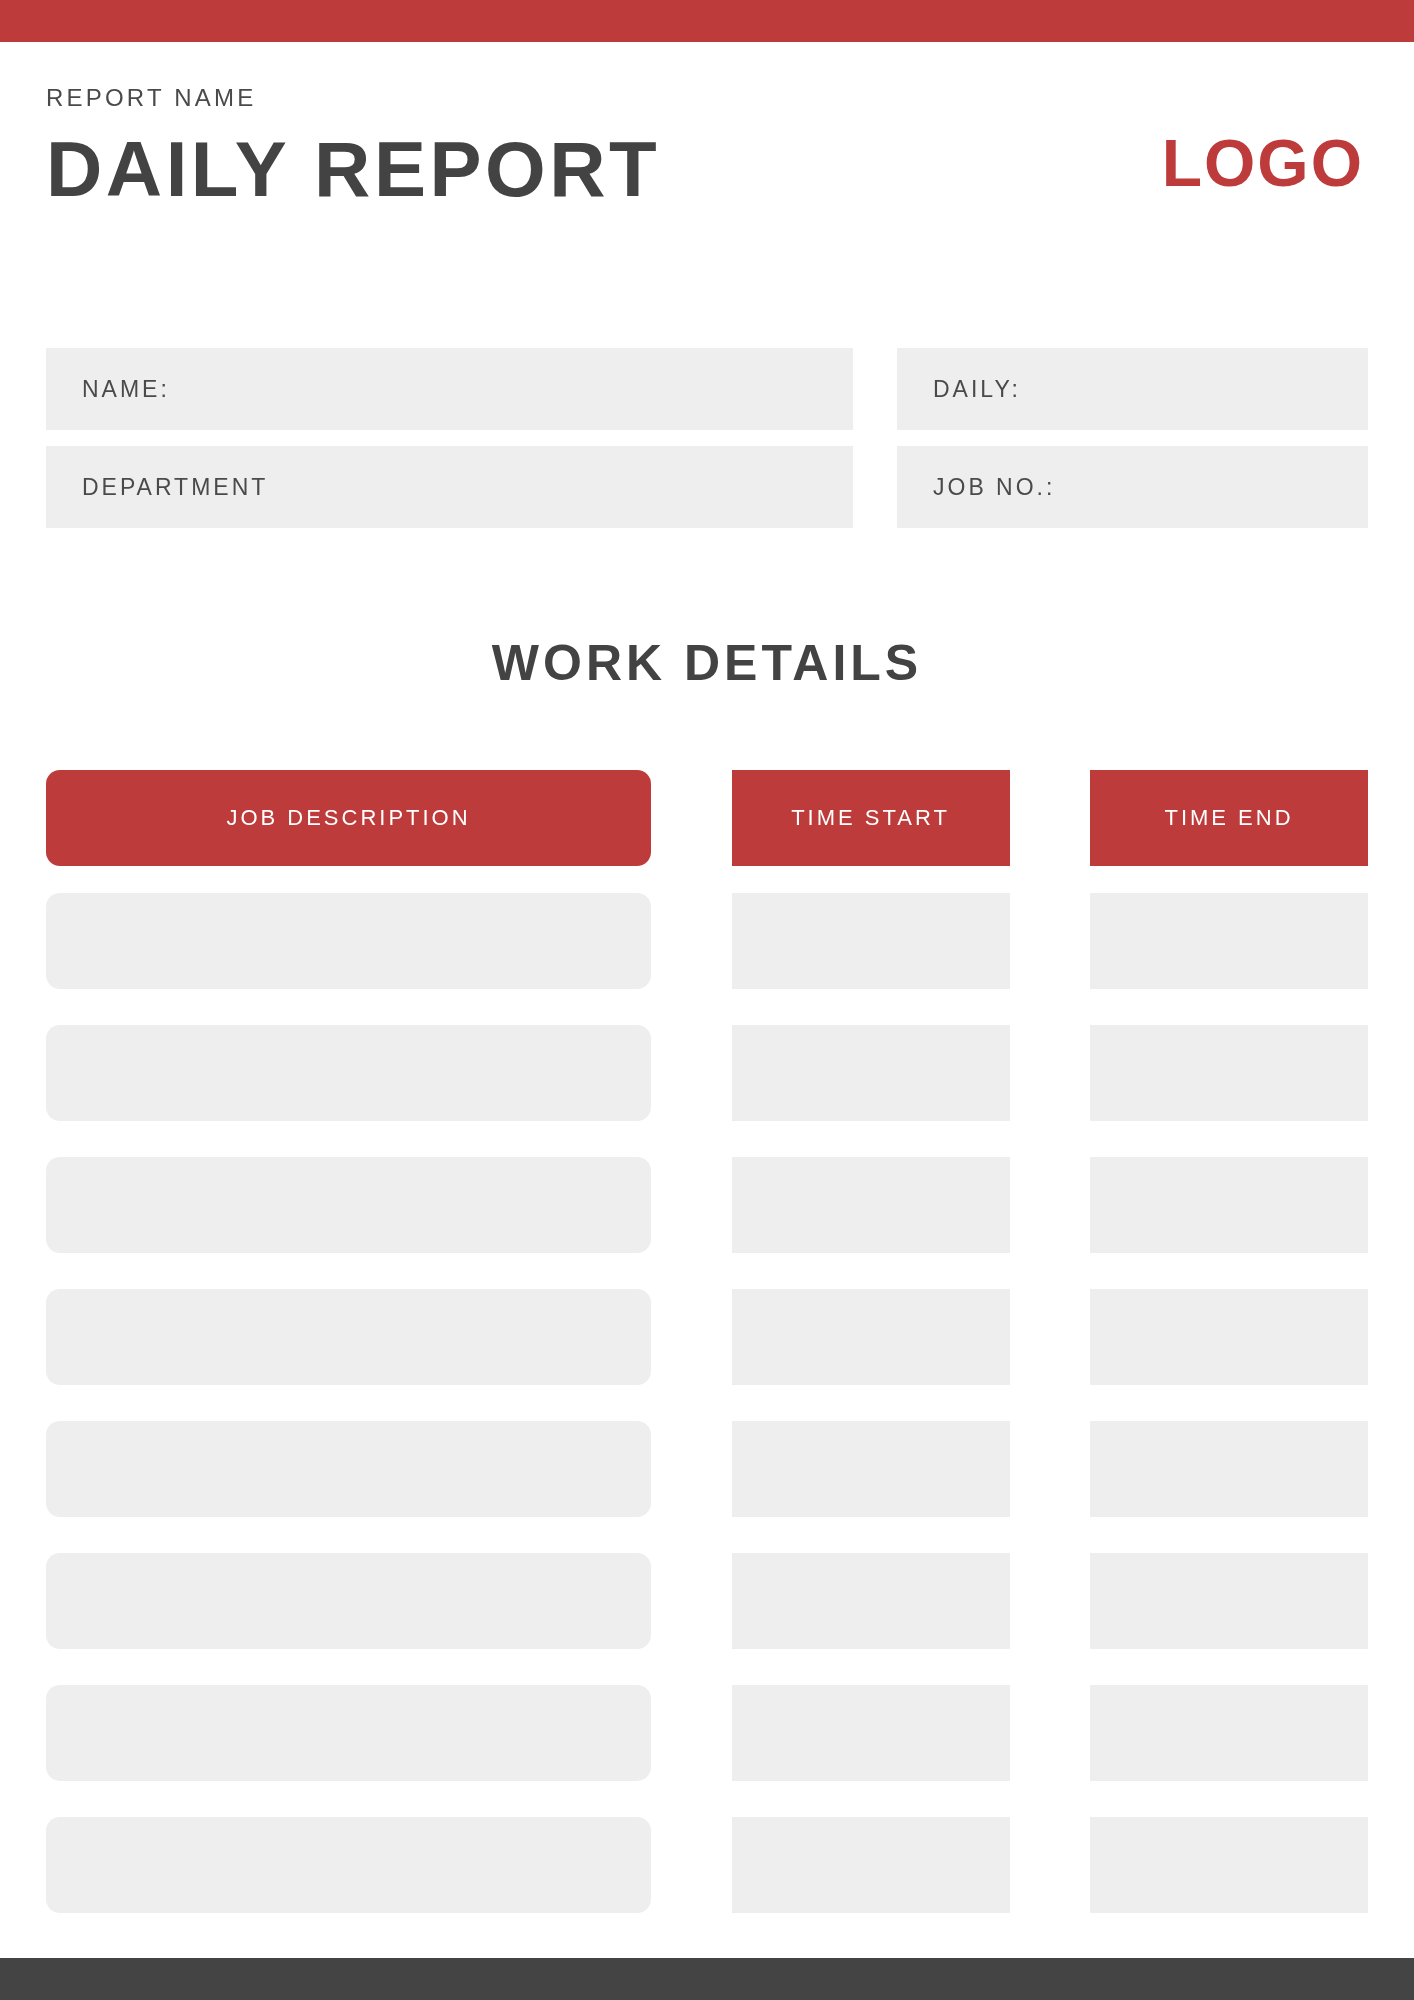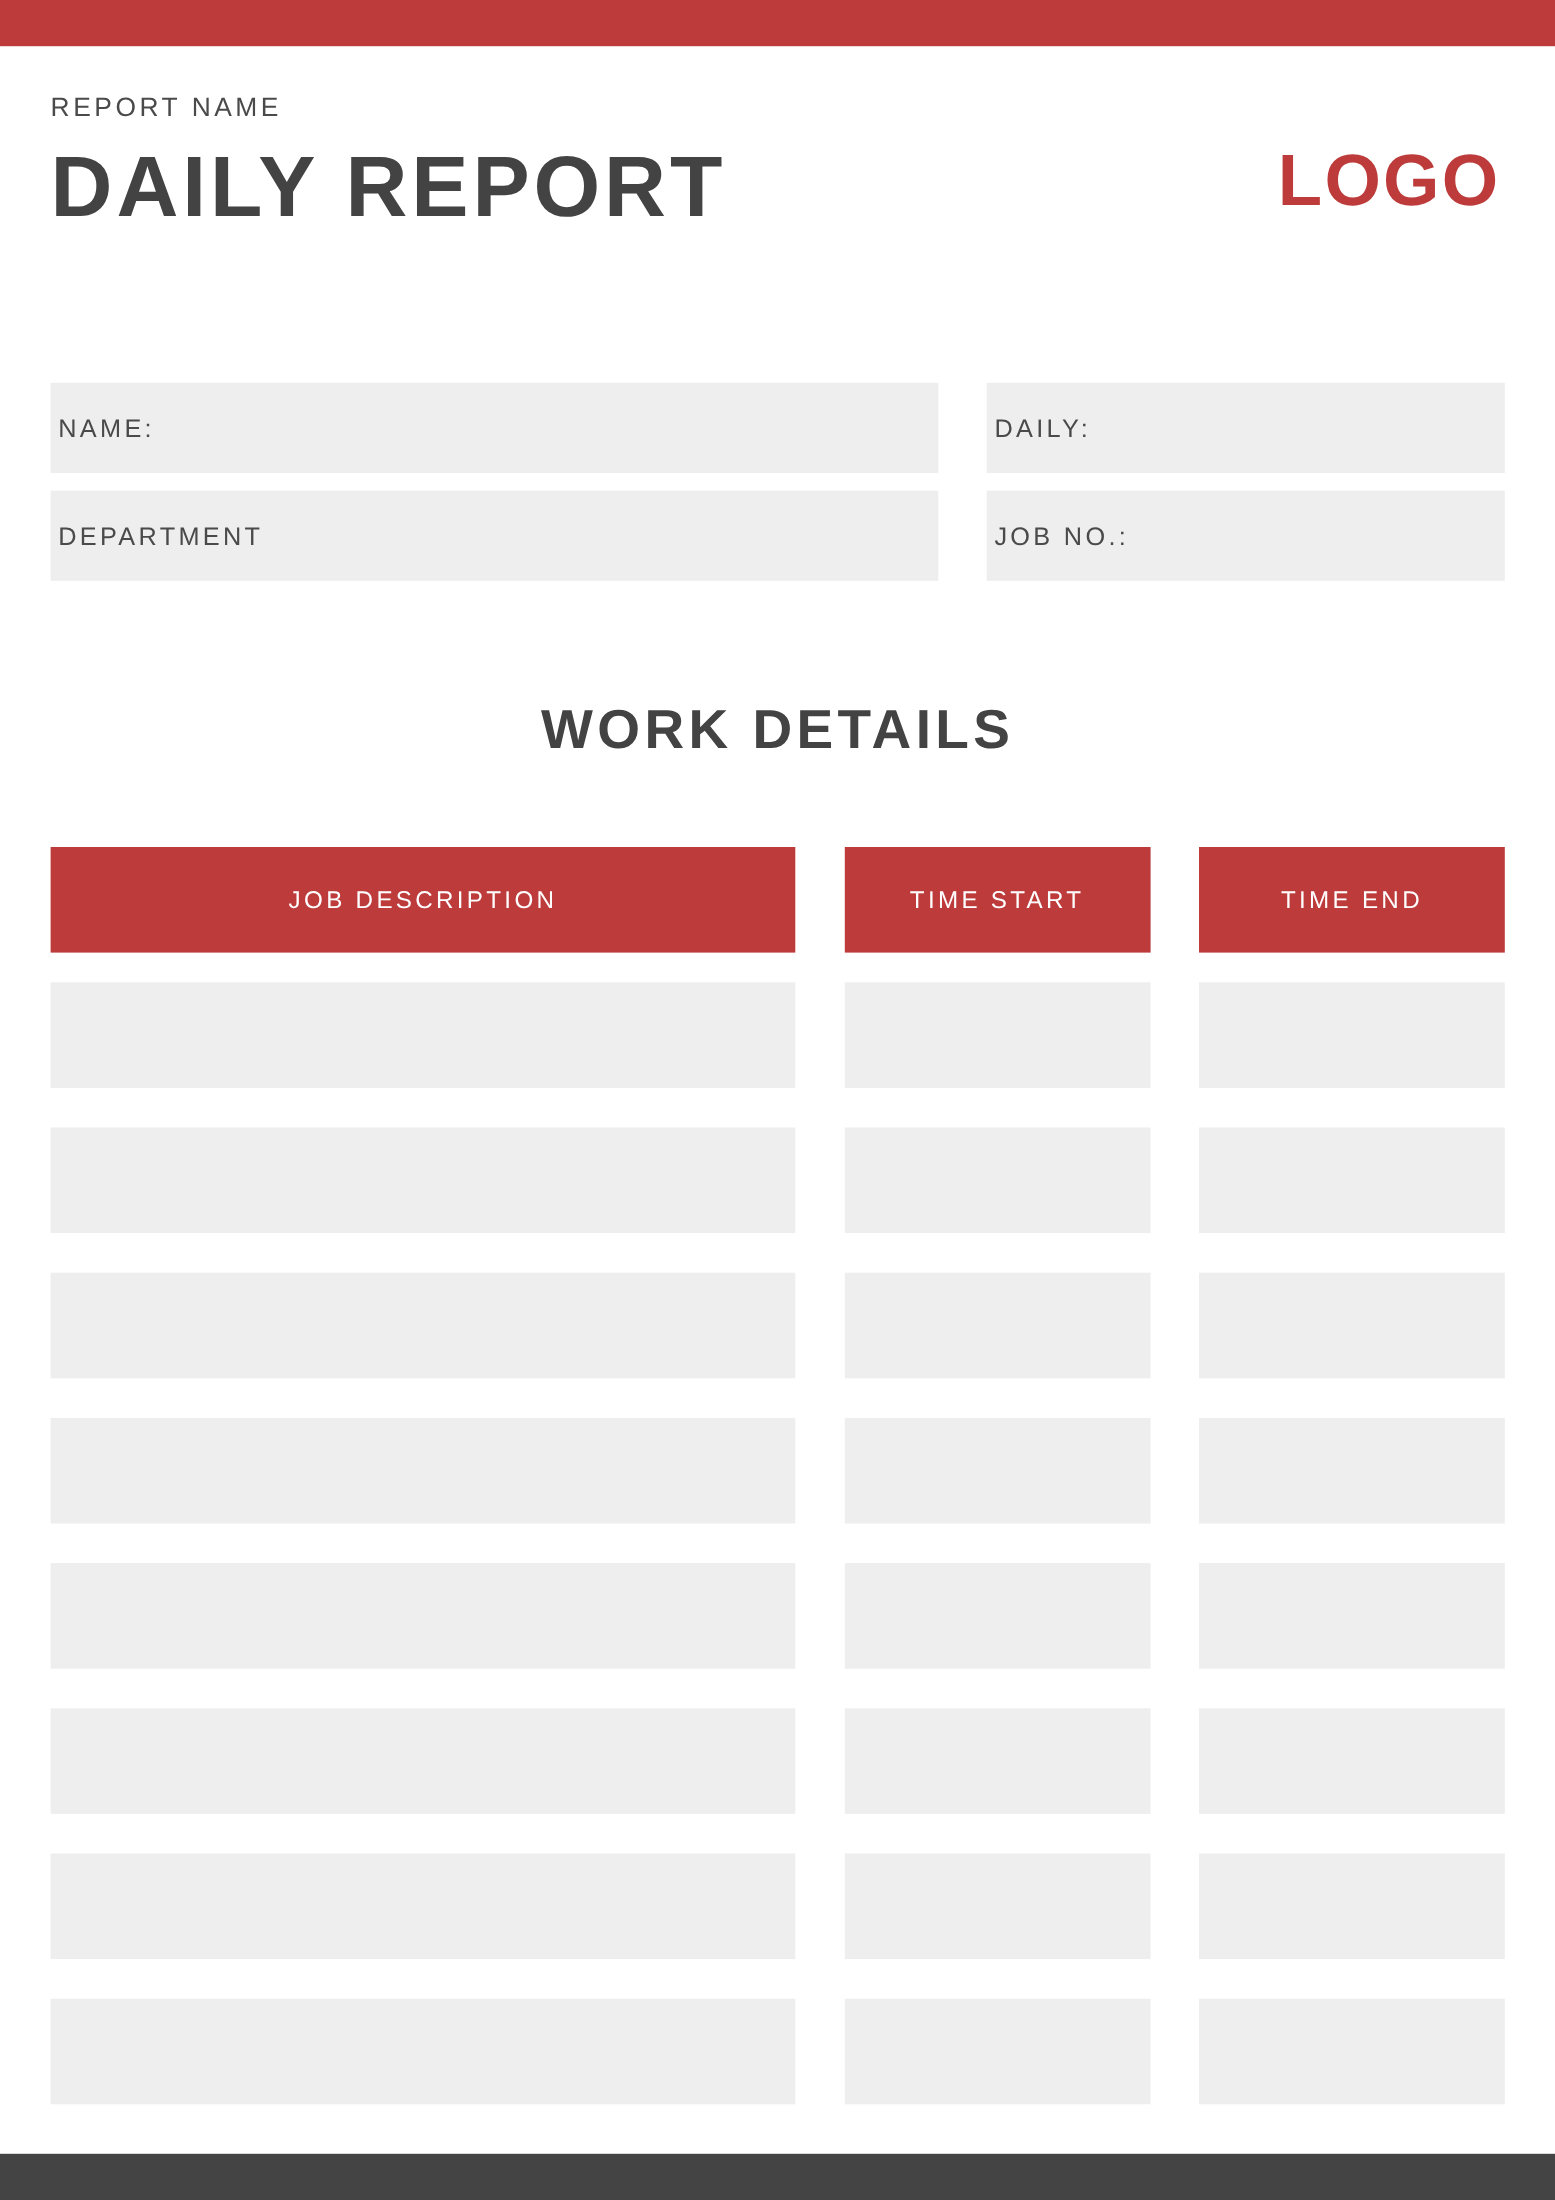--- a/index.html
+++ b/index.html
@@ -103,21 +103,21 @@
   }
 
   .field-row + .field-row {
     margin-top: 16px;
   }
 
   .field-box {
     background: #eeeeee;
     height: 82px;
     box-sizing: border-box;
-    padding: 0 7px;
+    padding: 0 36px;
     display: flex;
     align-items: center;
   }
 
   .field-box.wide  { width: 807px; }
   .field-box.narrow { width: 471px; }
 
   .field-label {
     font-size: 23px;
     letter-spacing: 3px;
@@ -166,21 +166,21 @@
 
   .th-label {
     color: #ffffff;
     font-size: 22px;
     letter-spacing: 3px;
     font-weight: 400;
     line-height: 1;
     white-space: nowrap;
   }
 
-  .col-desc  { width: 677px; }
+  .col-desc  { width: 605px; border-radius: 14px; }
   .col-start { width: 278px; }
   .col-end   { width: 278px; }
 
   .table-body {
     margin-top: 27px;
     width: 1322px;
   }
 
   .tr {
     display: flex;

